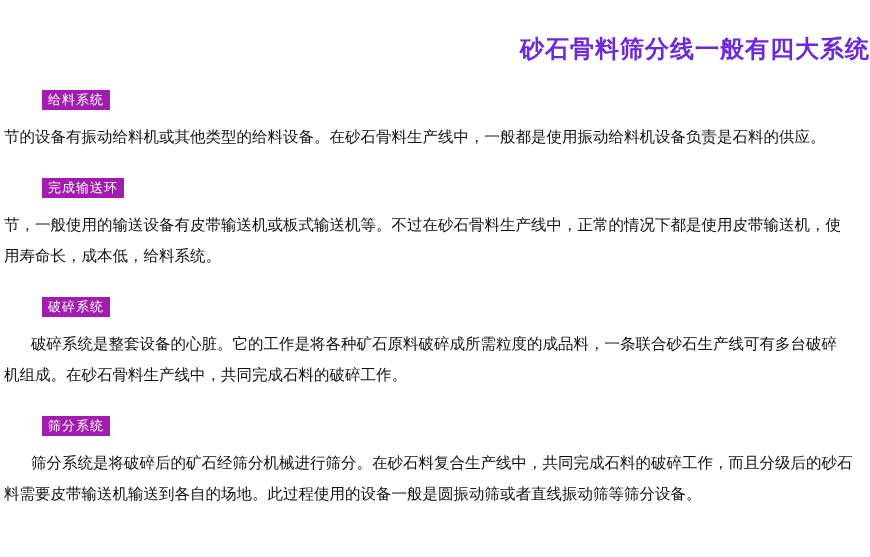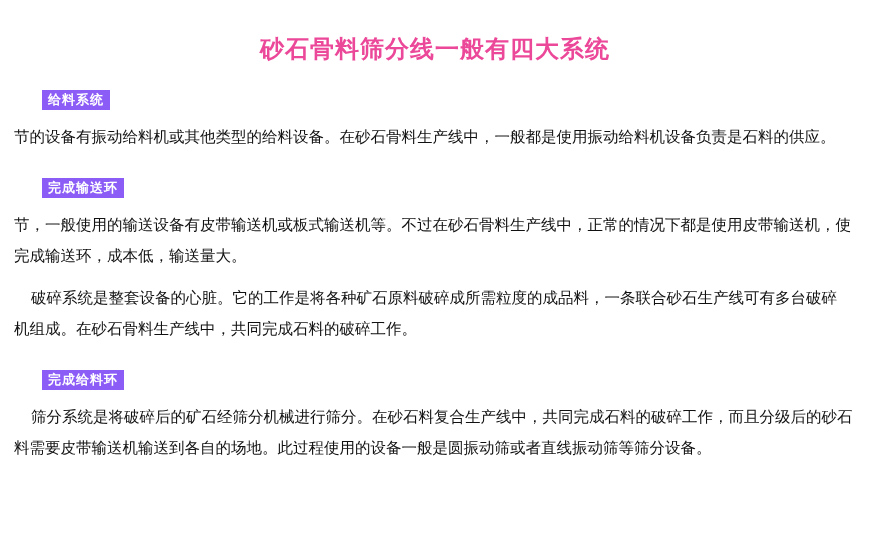--- a/index.html
+++ b/index.html
@@ -18,52 +18,52 @@
     position: relative;
     width: 870px;
     height: 557px;
     box-sizing: border-box;
     padding: 0;
     background: #ffffff;
   }
   .doc-title {
     font-size: 24px;
     font-weight: bold;
-    text-align: center;
-    color: #ec4899;
+    text-align: right;
+    color: #6d28d9;
     margin: 33px 0 0 0;
     letter-spacing: 1px;
     line-height: 1.3;
   }
   .section {
     margin: 0;
   }
   .section-heading {
     margin: 26px 0 0 42px;
   }
   .section-heading .tag {
     display: inline-block;
-    background: #8b5cf6;
+    background: #a21caf;
     color: #ffffff;
     font-size: 13px;
-    font-weight: bold;
+    font-weight: normal;
     padding: 3px 6px 4px 6px;
     line-height: 1;
     letter-spacing: 1px;
   }
   .para-line {
     white-space: nowrap;
     overflow: visible;
   }
   .para-line.indent {
     text-indent: 2em;
   }
   .para-line.flush {
     text-indent: 0;
-    margin-left: 14px;
+    margin-left: 4px;
   }
   .body-block {
     margin-top: 11px;
     font-size: 15.5px;
     line-height: 31px;
     color: #111111;
   }
 </style>
 </head>
 <body>
@@ -80,34 +80,37 @@
       <div class="para-line flush">节的设备有振动给料机或其他类型的给料设备。在砂石骨料生产线中，一般都是使用振动给料机设备负责是石料的供应。</div>
     </div>
   </div>
 
   <div class="section">
     <div class="section-heading">
       <span class="tag">完成输送环</span>
     </div>
     <div class="body-block">
       <div class="para-line flush">节，一般使用的输送设备有皮带输送机或板式输送机等。不过在砂石骨料生产线中，正常的情况下都是使用皮带输送机，使</div>
-      <div class="para-line flush">完成输送环，成本低，输送量大。</div>
+      <div class="para-line flush">用寿命长，成本低，给料系统。</div>
     </div>
   </div>
 
   <div class="section">
+    <div class="section-heading">
+      <span class="tag">破碎系统</span>
+    </div>
     <div class="body-block">
       <div class="para-line indent">破碎系统是整套设备的心脏。它的工作是将各种矿石原料破碎成所需粒度的成品料，一条联合砂石生产线可有多台破碎</div>
       <div class="para-line flush">机组成。在砂石骨料生产线中，共同完成石料的破碎工作。</div>
     </div>
   </div>
 
   <div class="section">
     <div class="section-heading">
-      <span class="tag">完成给料环</span>
+      <span class="tag">筛分系统</span>
     </div>
     <div class="body-block">
       <div class="para-line indent">筛分系统是将破碎后的矿石经筛分机械进行筛分。在砂石料复合生产线中，共同完成石料的破碎工作，而且分级后的砂石</div>
       <div class="para-line flush">料需要皮带输送机输送到各自的场地。此过程使用的设备一般是圆振动筛或者直线振动筛等筛分设备。</div>
     </div>
   </div>
 
 </div>
 
 </body></html>

